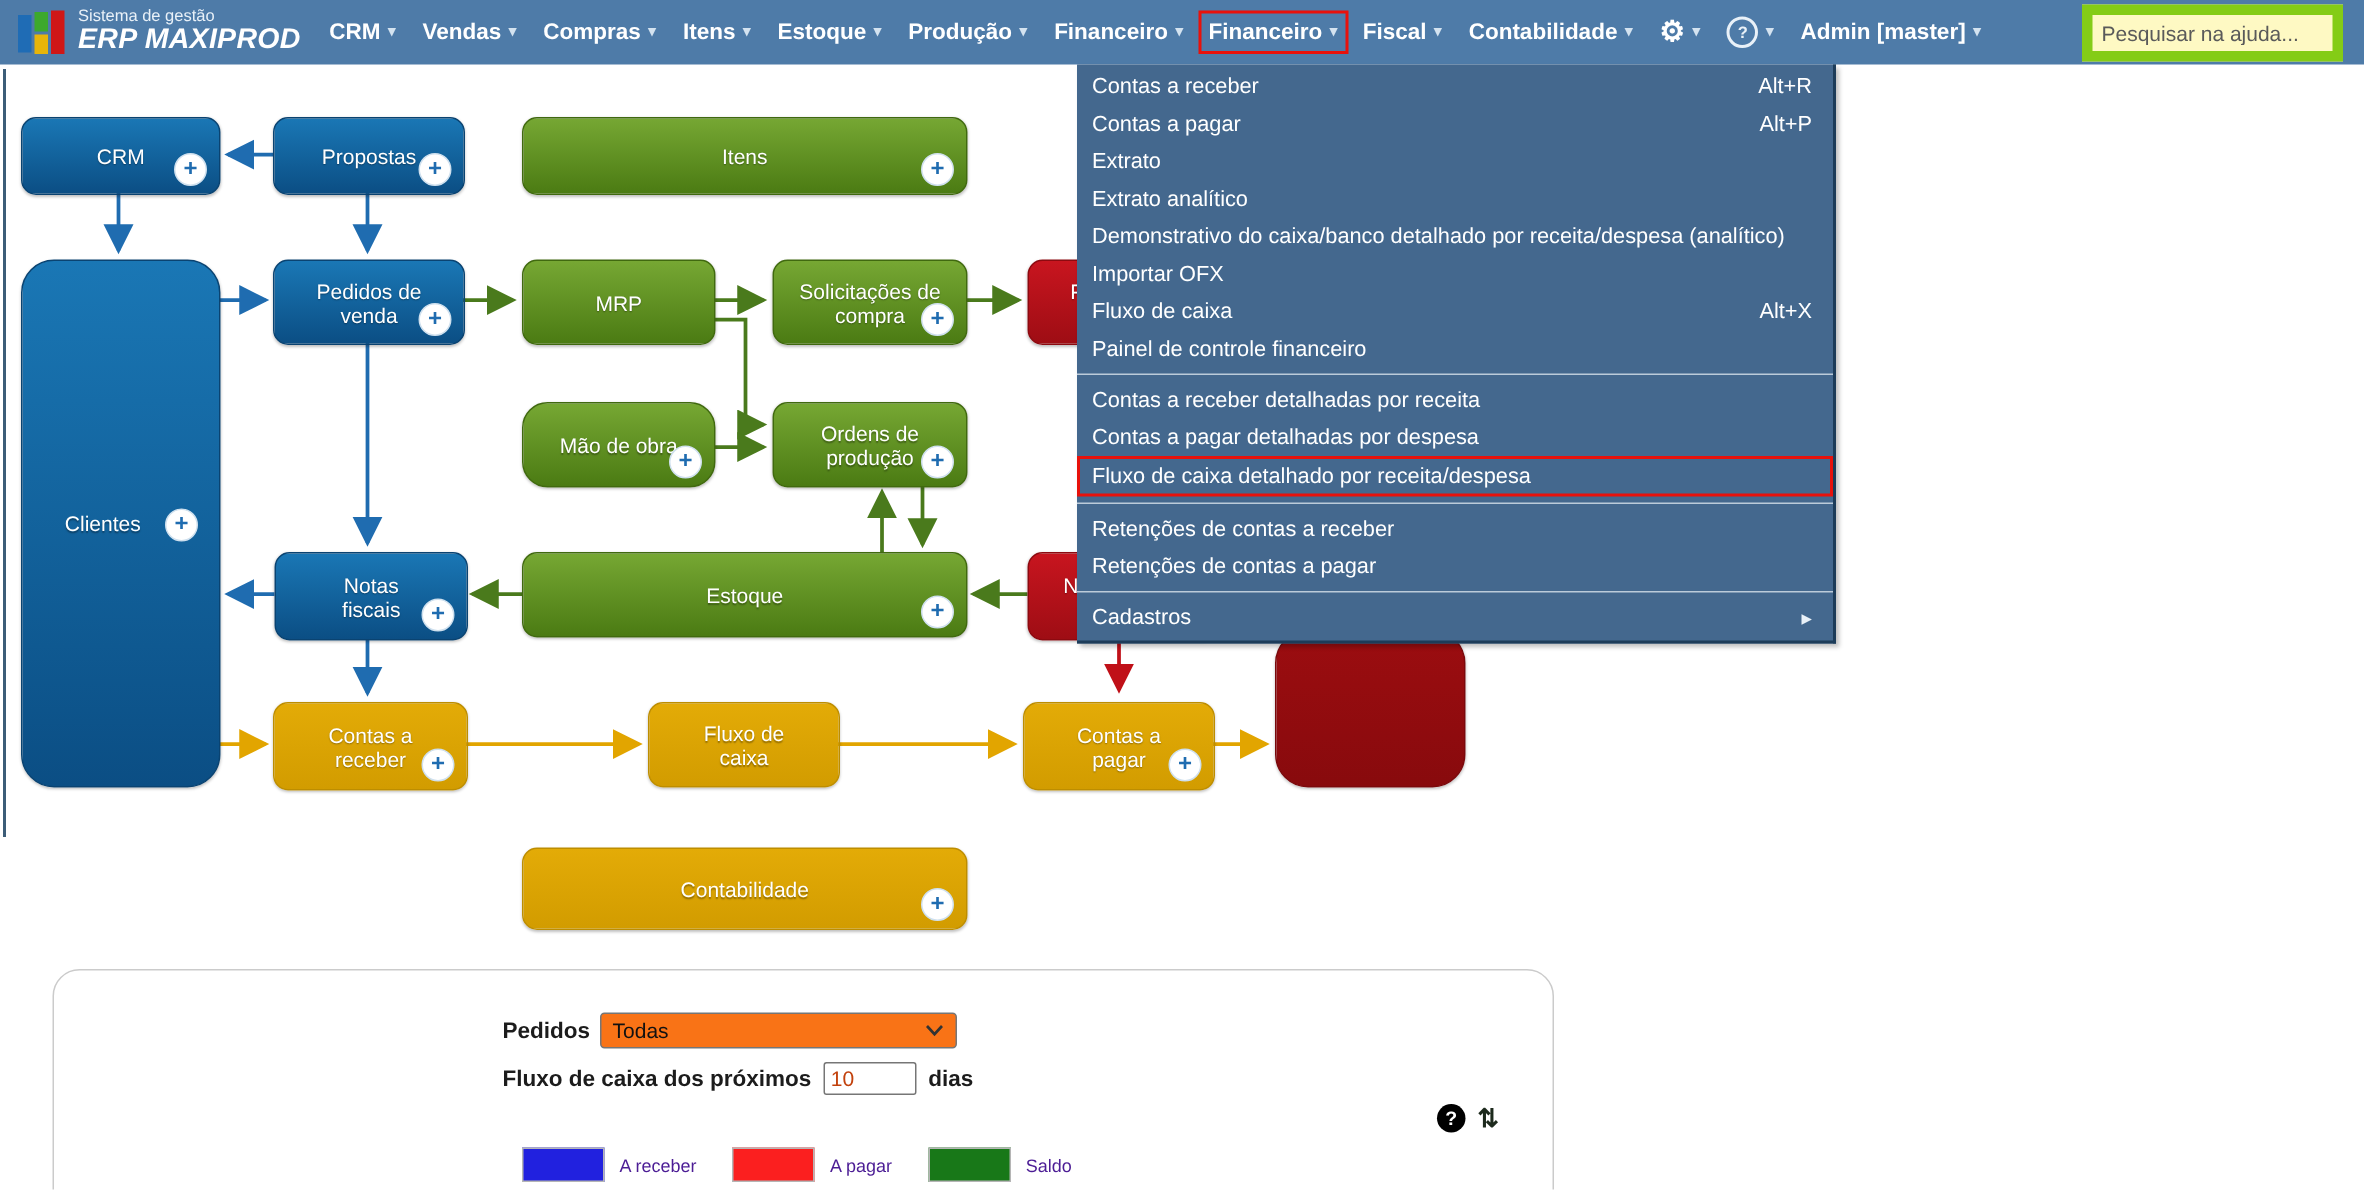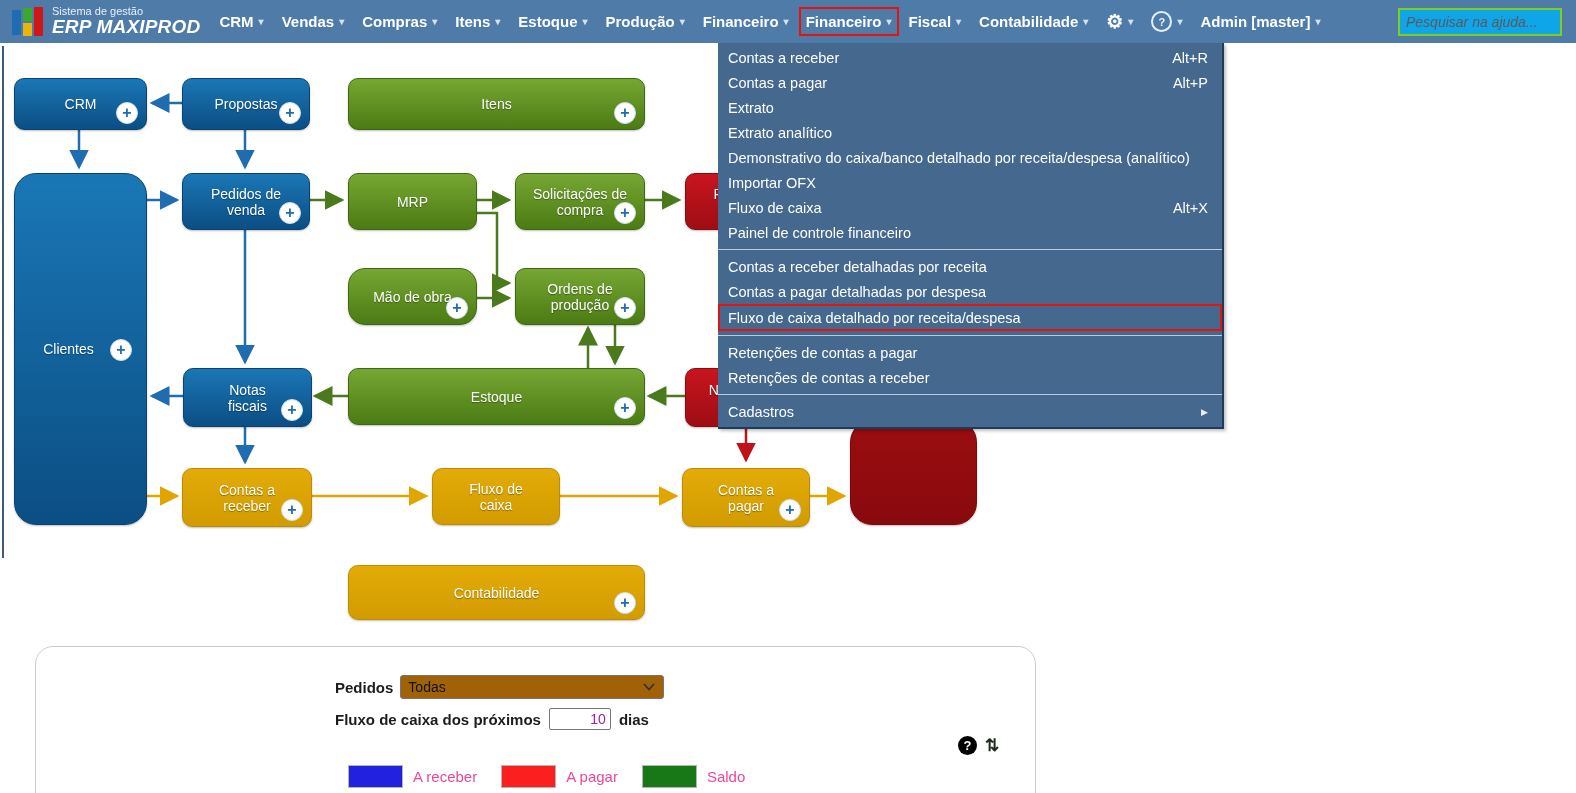--- a/index.html
+++ b/index.html
@@ -21,22 +21,22 @@
   .logo-name{font-size:19px;font-weight:bold;font-style:italic;letter-spacing:.2px;}
   .nav-items{display:flex;align-items:center;height:43px;}
   .nav-item{display:flex;align-items:center;gap:5px;padding:4px 8px;margin:0 1px;
             color:#ffffff;font-size:15px;font-weight:600;cursor:pointer;white-space:nowrap;}
   .caret{font-size:10px;color:#d4e3f0;line-height:1;}
   .nav-item.annot{border:2px solid #e8110b;padding:4px 5px;}
   .nav-right{display:flex;align-items:center;margin-left:auto;padding-right:14px;gap:4px;}
   .gear-glyph{font-size:19px;color:#fff;line-height:1;}
   .help-badge{display:inline-flex;align-items:center;justify-content:center;width:17px;height:17px;
               border:2px solid #e9f1f8;border-radius:50%;color:#e9f1f8;font-size:11px;font-weight:bold;}
-  .search-box{width:148px;height:24px;border:2px solid #84cc16;background:#0ea5e9;font-size:14px;
-              color:#333;padding:0 6px;font-family:"Liberation Sans",sans-serif;outline:none;font-style:italic;}
+  .search-box{width:148px;height:24px;border:7px solid #84cc16;background:#fef9c3;font-size:14px;
+              color:#333;padding:0 6px;font-family:"Liberation Sans",sans-serif;outline:none;}
   .search-box::placeholder{color:#5a5a5a;}
 
   
   .left-edge{position:absolute;left:2px;top:46px;width:2px;height:512px;background:#3c5d78;z-index:4;}
   #arrows{position:absolute;left:0;top:0;width:1576px;height:793px;z-index:5;pointer-events:none;}
   .fc-box{position:absolute;z-index:10;border-radius:10px;display:flex;align-items:center;justify-content:center;
           color:#fff;font-size:14px;line-height:16px;text-align:center;cursor:pointer;
           text-shadow:0 1px 1px rgba(0,0,0,.35);box-shadow:0 1px 2px rgba(0,0,0,.25);}
   .fc-blue{background:linear-gradient(180deg,#1a77b5 0%,#0b4e84 100%);border:1px solid #0a4371;}
   .fc-green{background:linear-gradient(180deg,#76a733 0%,#4b7b13 100%);border:1px solid #40690f;}
@@ -60,36 +60,36 @@
   .menu-item .shortcut{margin-left:auto;}
   .menu-item.annot{border:2px solid #e8110b;height:23px;padding-left:8px;}
   .menu-sep{border-top:1px solid #bccbda;margin:4px 0 4px 0;}
   .submenu-arrow{margin-left:auto;font-size:9px;color:#e9f1f8;}
 
   
   .panel{position:absolute;left:35px;top:646px;width:999px;height:200px;z-index:10;
          border:1px solid #cbcbcb;border-radius:18px;background:#fff;}
   .form-label{font-weight:bold;font-size:15px;color:#1c1c1c;}
   .row-empresa{position:absolute;left:335px;top:675px;display:flex;align-items:center;gap:7px;z-index:12;}
-  .select-ctl{position:relative;width:264px;height:24px;border:1px solid #767676;border-radius:3px;
-              background:#a16207;font-size:14px;color:#111;display:flex;align-items:center;
+  .select-ctl{position:relative;width:238px;height:24px;border:1px solid #767676;border-radius:3px;
+              background:#f97316;font-size:14px;color:#111;display:flex;align-items:center;
               padding-left:7px;cursor:pointer;box-sizing:border-box;}
   .select-ctl svg{position:absolute;right:8px;top:7px;}
   .row-fluxo{position:absolute;left:335px;top:708px;display:flex;align-items:center;gap:8px;z-index:12;}
-  .num-input{width:52px;height:20px;border:1px solid #767676;border-radius:2px;font-size:14px;color:#a21caf;
-             padding:0 4px;font-family:"Liberation Sans",sans-serif;outline:none;text-align:right;}
+  .num-input{width:52px;height:20px;border:1px solid #767676;border-radius:2px;font-size:14px;color:#c2410c;
+             padding:0 4px;font-family:"Liberation Sans",sans-serif;outline:none;}
   .panel-icons{position:absolute;left:958px;top:735px;display:flex;align-items:center;gap:8px;z-index:12;}
   .help-circle{display:inline-flex;align-items:center;justify-content:center;width:19px;height:19px;
                border-radius:50%;background:#000;color:#fff;font-size:13px;font-weight:bold;cursor:pointer;}
   .refresh-glyph{font-size:17px;color:#1d2a1d;font-weight:bold;cursor:pointer;}
   .legend{position:absolute;left:348px;top:765px;display:flex;align-items:center;gap:24px;z-index:12;}
   .legend-entry{display:flex;align-items:center;gap:10px;}
   .swatch{width:53px;height:21px;border:1px solid #b5b5b5;}
   .sw0{background:#2121df;} .sw1{background:#fb1f1f;} .sw2{background:#187818;}
-  .legend-label{font-size:15px;color:#ec4899;}
+  .legend-label{font-size:12px;color:#4c1d95;}
 </style>
 </head>
 <body>
 
 <div id="app">
 
   <div class="navbar">
     <div class="logo">
       <span class="logo-squares">
         <span class="sq-blue"></span>
@@ -307,24 +307,24 @@
         <span>Contas a receber detalhadas por receita</span>
       </div>
     <div class="menu-item">
         <span>Contas a pagar detalhadas por despesa</span>
       </div>
     <div class="menu-item annot">
         <span>Fluxo de caixa detalhado por receita/despesa</span>
       </div>
     <div class="menu-sep"></div>
     <div class="menu-item">
+        <span>Retenções de contas a receber</span>
+      </div>
+    <div class="menu-item">
         <span>Retenções de contas a pagar</span>
-      </div>
-    <div class="menu-item">
-        <span>Retenções de contas a receber</span>
       </div>
     <div class="menu-sep"></div>
     <div class="menu-item">
         <span>Cadastros</span>
         <span class="submenu-arrow">▶</span>
       </div>
   </div>
 
   <div class="panel"></div>
 

